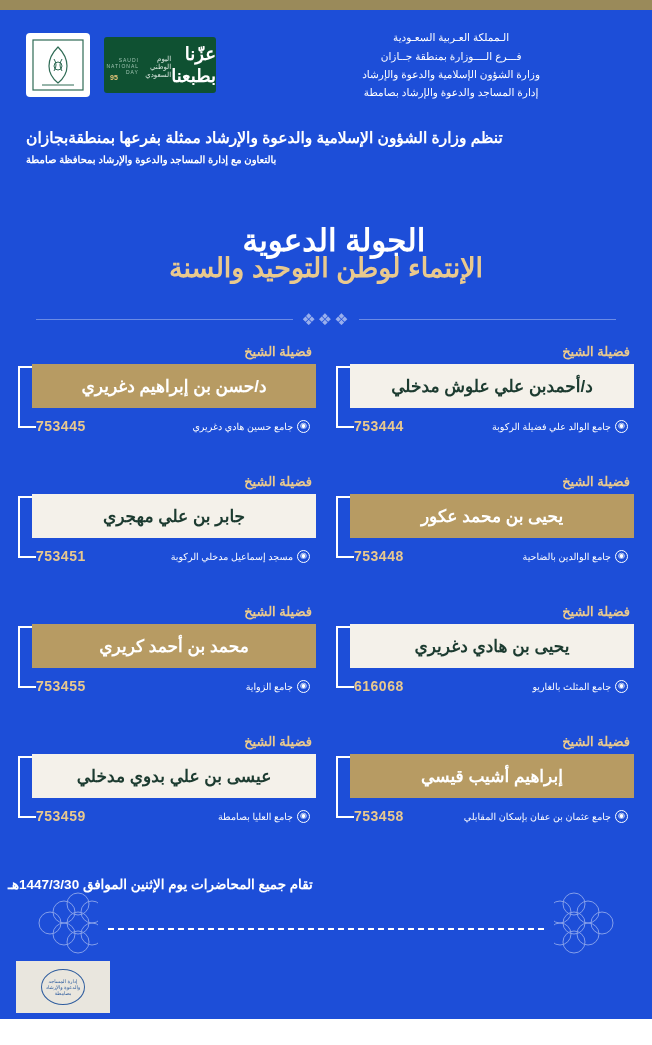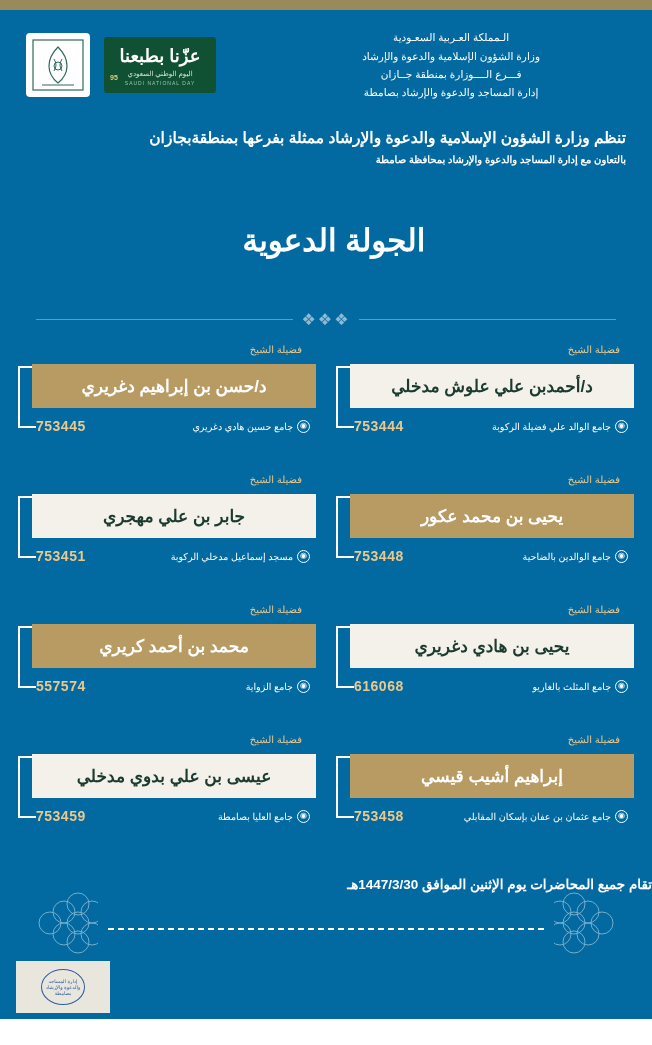--- a/index.html
+++ b/index.html
@@ -4,21 +4,21 @@
 <style>
   * { box-sizing: border-box; margin: 0; padding: 0; }
   html, body {
     width: 652px; height: 1045px;
     font-family: "Liberation Sans", sans-serif;
     background: #ffffff;
   }
   .poster {
     position: relative;
     width: 652px; height: 1045px;
-    background: #0369a1;
+    background: #1d4ed8;
     overflow: hidden;
   }
   .top-strip {
     position: absolute; top: 0; left: 0; right: 0;
     height: 10px;
     background: #9a8a5a;
   }
   .bottom-strip {
     position: absolute; bottom: 0; left: 0; right: 0;
     height: 26px;
@@ -47,21 +47,21 @@
     flex: 1 1 auto;
     display: flex;
     align-items: center;
     justify-content: flex-end;
     gap: 14px;
   }
   .nat-day {
     width: 112px; height: 56px;
     background: #0f5132;
     border-radius: 3px;
-    display: flex; flex-direction: column;
+    display: flex; flex-direction: row;
     align-items: center; justify-content: center;
     color: #ffffff;
     position: relative;
     overflow: hidden;
   }
   .nat-day .nd-main {
     font-size: 18px; font-weight: bold;
     color: #ffffff;
     letter-spacing: -0.5px;
   }
@@ -80,21 +80,21 @@
     width: 64px; height: 64px;
     background: #ffffff;
     border-radius: 4px;
     display: flex; align-items: center; justify-content: center;
   }
   .emblem svg { display: block; }
 
   
   .org-lines {
     position: absolute; top: 126px; left: 26px; right: 26px;
-    text-align: right;
+    text-align: left;
     color: #ffffff;
   }
   .org-lines .l1 { font-size: 15.5px; font-weight: bold; line-height: 1.6; }
   .org-lines .l2 { font-size: 10px; font-weight: bold; line-height: 1.8; }
 
   .main-title {
     position: absolute; top: 222px; left: 16px; right: 0;
     text-align: center;
     color: #ffffff;
     font-size: 31px;
@@ -125,24 +125,24 @@
   
   .grid {
     position: absolute; top: 344px; left: 18px; right: 18px;
     display: grid;
     grid-template-columns: 1fr 1fr;
     column-gap: 20px;
     row-gap: 22px;
   }
   .card { position: relative; height: 108px; }
   .card .honor {
-    position: absolute; top: 0; right: 14px;
+    position: absolute; top: 0; right: 4px;
     color: #e9c98e;
-    font-size: 10px;
-    font-weight: normal;
+    font-size: 13px;
+    font-weight: bold;
   }
   .namebar {
     position: absolute; top: 20px; left: 14px; right: 0;
     height: 44px;
     display: flex; align-items: center; justify-content: center;
     padding: 0 10px;
     font-size: 17px; font-weight: bold;
   }
   .namebar.cream { background: #f4f1ea; color: #1c3b30; }
   .namebar.gold  { background: #b79b63; color: #ffffff; }
@@ -170,22 +170,22 @@
     border: 1px solid #ffffff;
     display: inline-flex; align-items: center; justify-content: center;
     font-size: 8px; line-height: 1;
   }
   .infobar .code {
     font-size: 14px; color: #e9c98e; font-weight: bold; letter-spacing: 0.5px;
   }
 
   
   .footer-note {
-    position: absolute; top: 876px; left: 16px; right: 0;
-    text-align: right; color: #ffffff;
+    position: absolute; top: 876px; left: 8px; right: 0;
+    text-align: left; color: #ffffff;
   }
   .footer-note .f1 { font-size: 13.5px; font-weight: bold; }
   .footer-note .f2 { font-size: 12.5px; font-weight: bold; margin-top: 5px; }
 
   .dash-row {
     position: absolute; top: 922px; left: 100px; right: 100px;
     height: 14px; display: flex; align-items: center;
   }
   .dash-row .dashes {
     flex: 1 1 auto;
@@ -218,22 +218,22 @@
 </head>
 <body>
 
 <div class="poster">
 
   <div class="top-strip"></div>
 
   <div class="header">
     <div class="ministry-text">
       <div>الـمملكة العـربية السعـودية</div>
+      <div>فـــرع الــــوزارة بمنطقة جــازان</div>
       <div>وزارة الشؤون الإسلامية والدعوة والإرشاد</div>
-      <div>فـــرع الــــوزارة بمنطقة جــازان</div>
       <div>إدارة المساجد والدعوة والإرشاد بصامطة</div>
     </div>
     <div class="logos">
       <div class="nat-day">
         <div class="nd-main">عزّنا بطبعنا</div>
         <div class="nd-sub">اليوم الوطني السعودي</div>
         <div class="nd-eng">SAUDI NATIONAL DAY</div>
         <div class="nd-badge">95</div>
       </div>
       <div class="emblem">
@@ -247,20 +247,21 @@
       </div>
     </div>
   </div>
 
   <div class="org-lines">
     <div class="l1">تنظم وزارة الشؤون الإسلامية والدعوة والإرشاد ممثلة بفرعها بمنطقةبجازان</div>
     <div class="l2">بالتعاون مع إدارة المساجد والدعوة والإرشاد بمحافظة صامطة</div>
   </div>
 
   <div class="main-title">الجولة الدعوية</div>
+  <div class="sub-title">الإنتماء لوطن التوحيد والسنة</div>
 
   <div class="divider">
     <div class="line"></div>
     <div class="orn">❖❖❖</div>
     <div class="line"></div>
   </div>
 
   <div class="grid">
 
     <div class="card">
@@ -330,21 +331,21 @@
 
     <div class="card">
       <div class="honor">فضيلة الشيخ</div>
       <div class="bracket"></div>
       <div class="namebar gold">محمد بن أحمد كريري</div>
       <div class="infobar">
         <div class="mosque">
           <span class="pin">◉</span>
           <span>جامع الزواية</span>
         </div>
-        <div class="code">557574</div>
+        <div class="code">753455</div>
       </div>
     </div>
 
     <div class="card">
       <div class="honor">فضيلة الشيخ</div>
       <div class="bracket"></div>
       <div class="namebar gold">إبراهيم أشيب قيسي</div>
       <div class="infobar">
         <div class="mosque">
           <span class="pin">◉</span>

